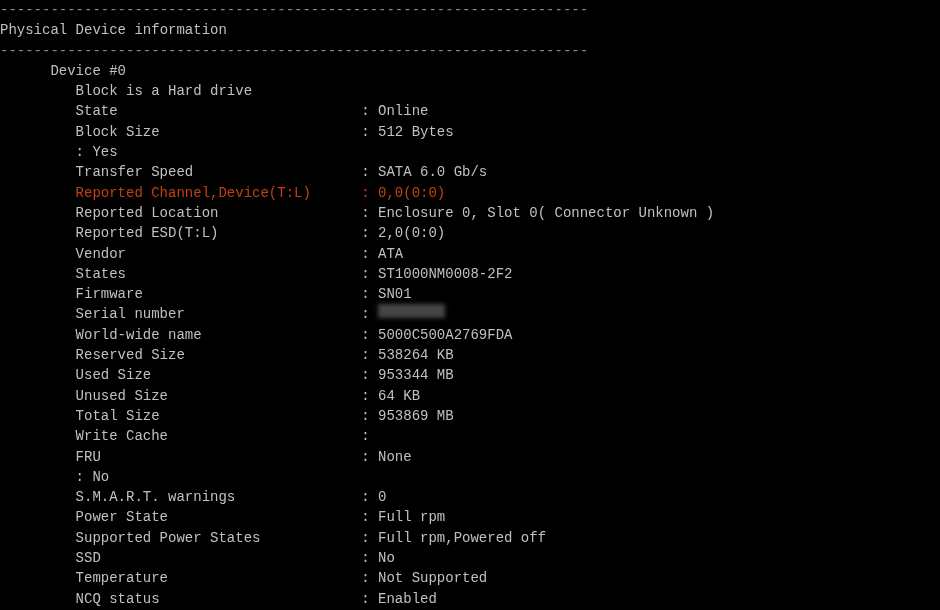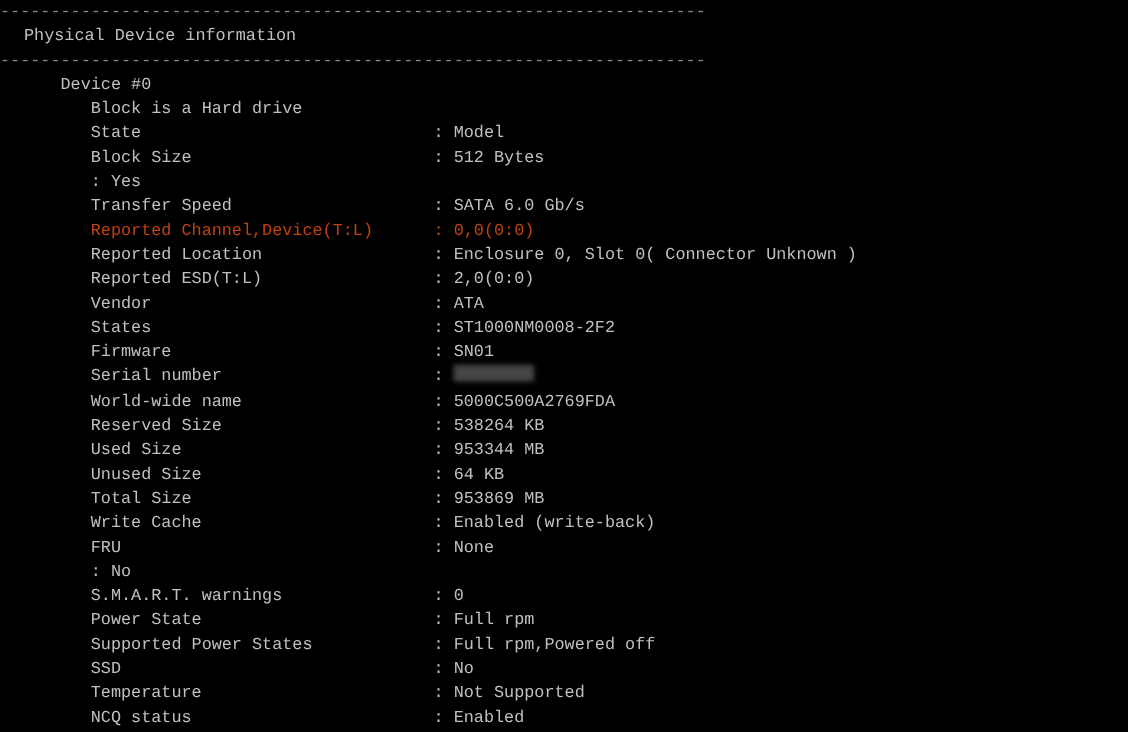--- a/index.html
+++ b/index.html
@@ -13,21 +13,20 @@
     width: 940px;
     height: 610px;
     overflow: hidden;
   }
   .dash-line {
     white-space: pre;
     color: #888;
   }
   .section-title {
     color: #c0c0c0;
-    margin-left: 20px;
   }
   .device-header {
     padding-left: 6ch;
   }
   .device-line {
     padding-left: 9ch;
   }
   .row {
     display: flex;
     flex-direction: row;
@@ -63,21 +62,21 @@
 <div>
   <div class="dash-line">----------------------------------------------------------------------</div>
   <div class="section-title">Physical Device information</div>
   <div class="dash-line">----------------------------------------------------------------------</div>
   <div class="device-header">Device #0</div>
   <div class="device-line">Block is a Hard drive</div>
   <div id="rows-container">
       <div class="row">
         <span class="label">State</span>
         <span class="colon">: </span>
-        <span class="value">Model</span>
+        <span class="value">Online</span>
       </div>
       <div class="row">
         <span class="label">Block Size</span>
         <span class="colon">: </span>
         <span class="value">512 Bytes</span>
       </div>
       <div class="row">
         <span class="colon">: </span>
         <span class="value">Yes</span>
       </div>
@@ -142,21 +141,20 @@
         <span class="value">64 KB</span>
       </div>
       <div class="row">
         <span class="label">Total Size</span>
         <span class="colon">: </span>
         <span class="value">953869 MB</span>
       </div>
       <div class="row">
         <span class="label">Write Cache</span>
         <span class="colon">: </span>
-        <span class="value">Enabled (write-back)</span>
       </div>
       <div class="row">
         <span class="label">FRU</span>
         <span class="colon">: </span>
         <span class="value">None</span>
       </div>
       <div class="row">
         <span class="colon">: </span>
         <span class="value">No</span>
       </div>

